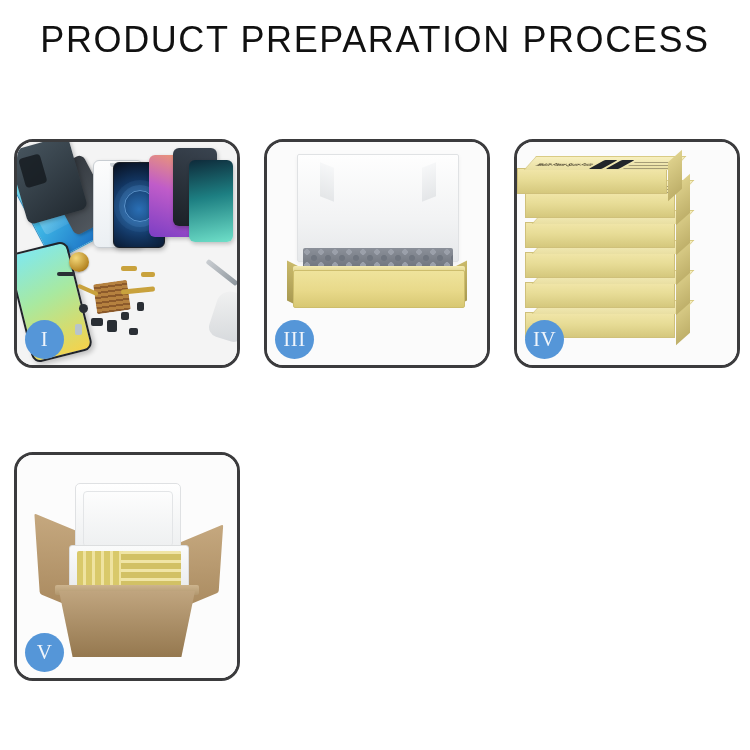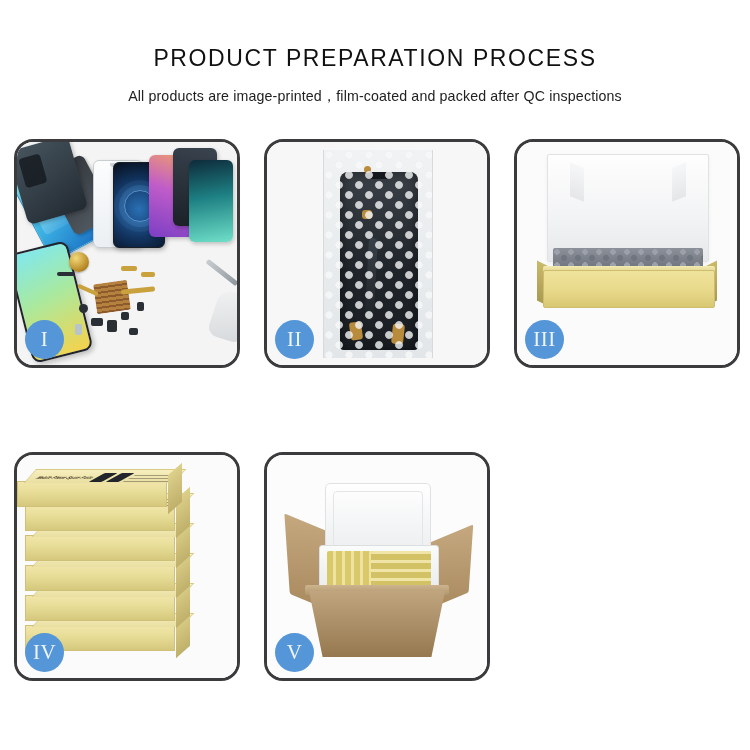--- a/index.html
+++ b/index.html
@@ -8,23 +8,23 @@
     width: 750px; height: 750px;
     background: #ffffff;
     font-family: "Liberation Sans", sans-serif;
     overflow: hidden;
   }
   #page { position: relative; width: 750px; height: 750px; background: #fff; }
 
   
   .header { position: absolute; left: 0; top: 0; width: 750px; text-align: center; }
   .title {
-    font-size: 23px; font-weight: 400; color: #111;
+    font-size: 36px; font-weight: 400; color: #111;
     letter-spacing: 1.6px; line-height: 1;
-    margin-top: 47px; white-space: nowrap;
+    margin-top: 22px; white-space: nowrap;
   }
   .subtitle {
     font-size: 14.2px; font-weight: 400; color: #222;
     letter-spacing: .15px; margin-top: 17px; white-space: nowrap;
   }
 
   
   .grid {
     position: absolute; left: 14px; top: 139px;
     width: 726px; height: 542px;
@@ -320,21 +320,20 @@
   }
   .c6-tab { position:absolute; background: rgba(146,120,82,.55); border-radius:1px; }
 </style>
 </head>
 <body>
 
 <div id="page">
 
   <div class="header">
     <div class="title">PRODUCT PREPARATION PROCESS</div>
-    <div class="subtitle">All products are image-printed，film-coated and packed after QC inspections</div>
   </div>
 
   <div class="grid">
 
     <div class="panel">
       <div class="stage">
         <div class="p1-bg"></div>
         <div class="ph ph-a"></div>
         <div class="ph ph-a2"></div>
         <div class="ph ph-glass"></div>
@@ -357,38 +356,20 @@
         <div class="flex" style="left:104px;top:124px;width:16px;height:5px;"></div>
         <div class="flex" style="left:124px;top:130px;width:14px;height:5px;"></div>
         <div class="flex" style="left:104px;top:146px;width:34px;height:5px;transform:rotate(-6deg);"></div>
         <div class="flex" style="left:60px;top:146px;width:22px;height:4px;transform:rotate(24deg);"></div>
         <div class="tweezer"></div>
         <div class="hand"></div>
       </div>
       <div class="badge">I</div>
     </div>
 
-    <div class="panel">
-      <div class="stage">
-        <div class="p2-bg"></div>
-        <div class="bag">
-          <div class="bag-inner">
-            <div class="bag-notch"></div>
-            <div class="cable"></div>
-            <div class="conn" style="left:22px;top:38px;width:10px;height:9px;"></div>
-            <div class="conn" style="left:10px;top:150px;width:12px;height:18px;transform:rotate(-8deg);"></div>
-            <div class="conn" style="left:52px;top:152px;width:12px;height:20px;transform:rotate(6deg);"></div>
-            <div class="conn" style="left:24px;top:-6px;width:7px;height:7px;border-radius:50%;"></div>
-          </div>
-          <div class="bubbles2"></div>
-          <div class="bubbles"></div>
-        </div>
-      </div>
-      <div class="badge">II</div>
-    </div>
 
     <div class="panel">
       <div class="stage">
         <div class="p3-bg"></div>
         <div class="b3-lid">
           <div class="b3-lid-l"></div>
           <div class="b3-lid-r"></div>
         </div>
         <div class="b3-foam"></div>
         <div class="b3-side-l"></div>

